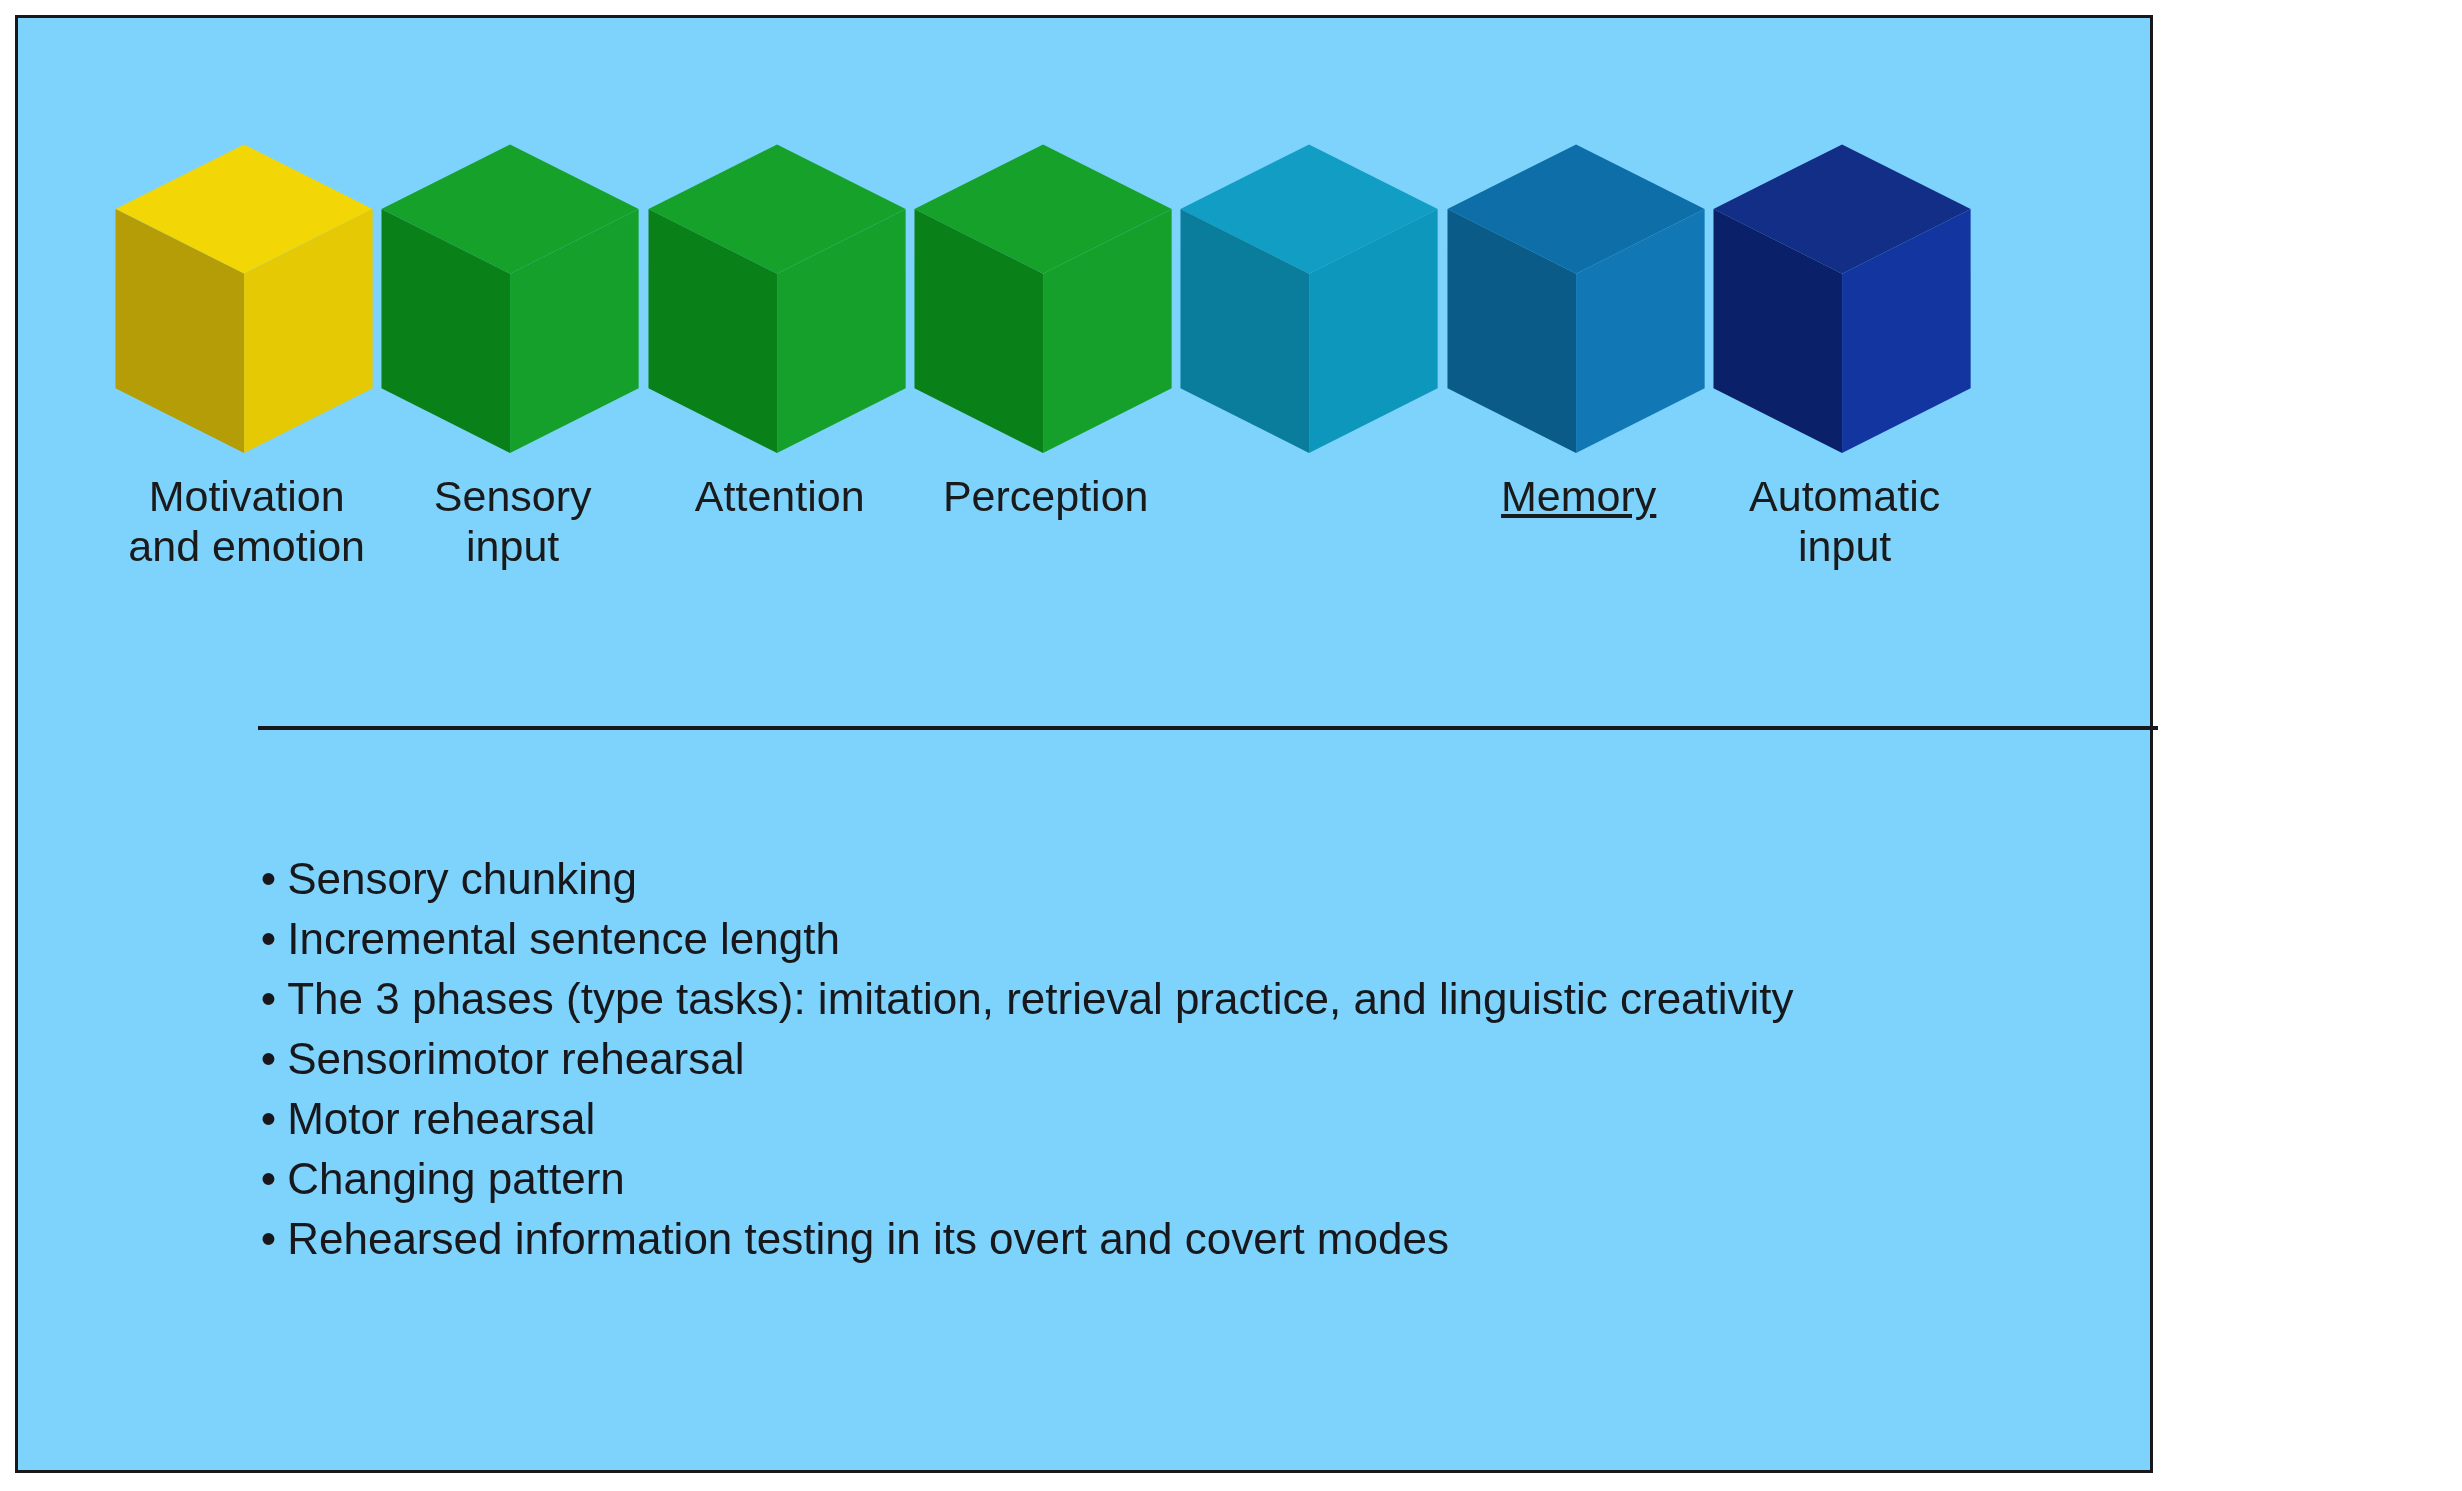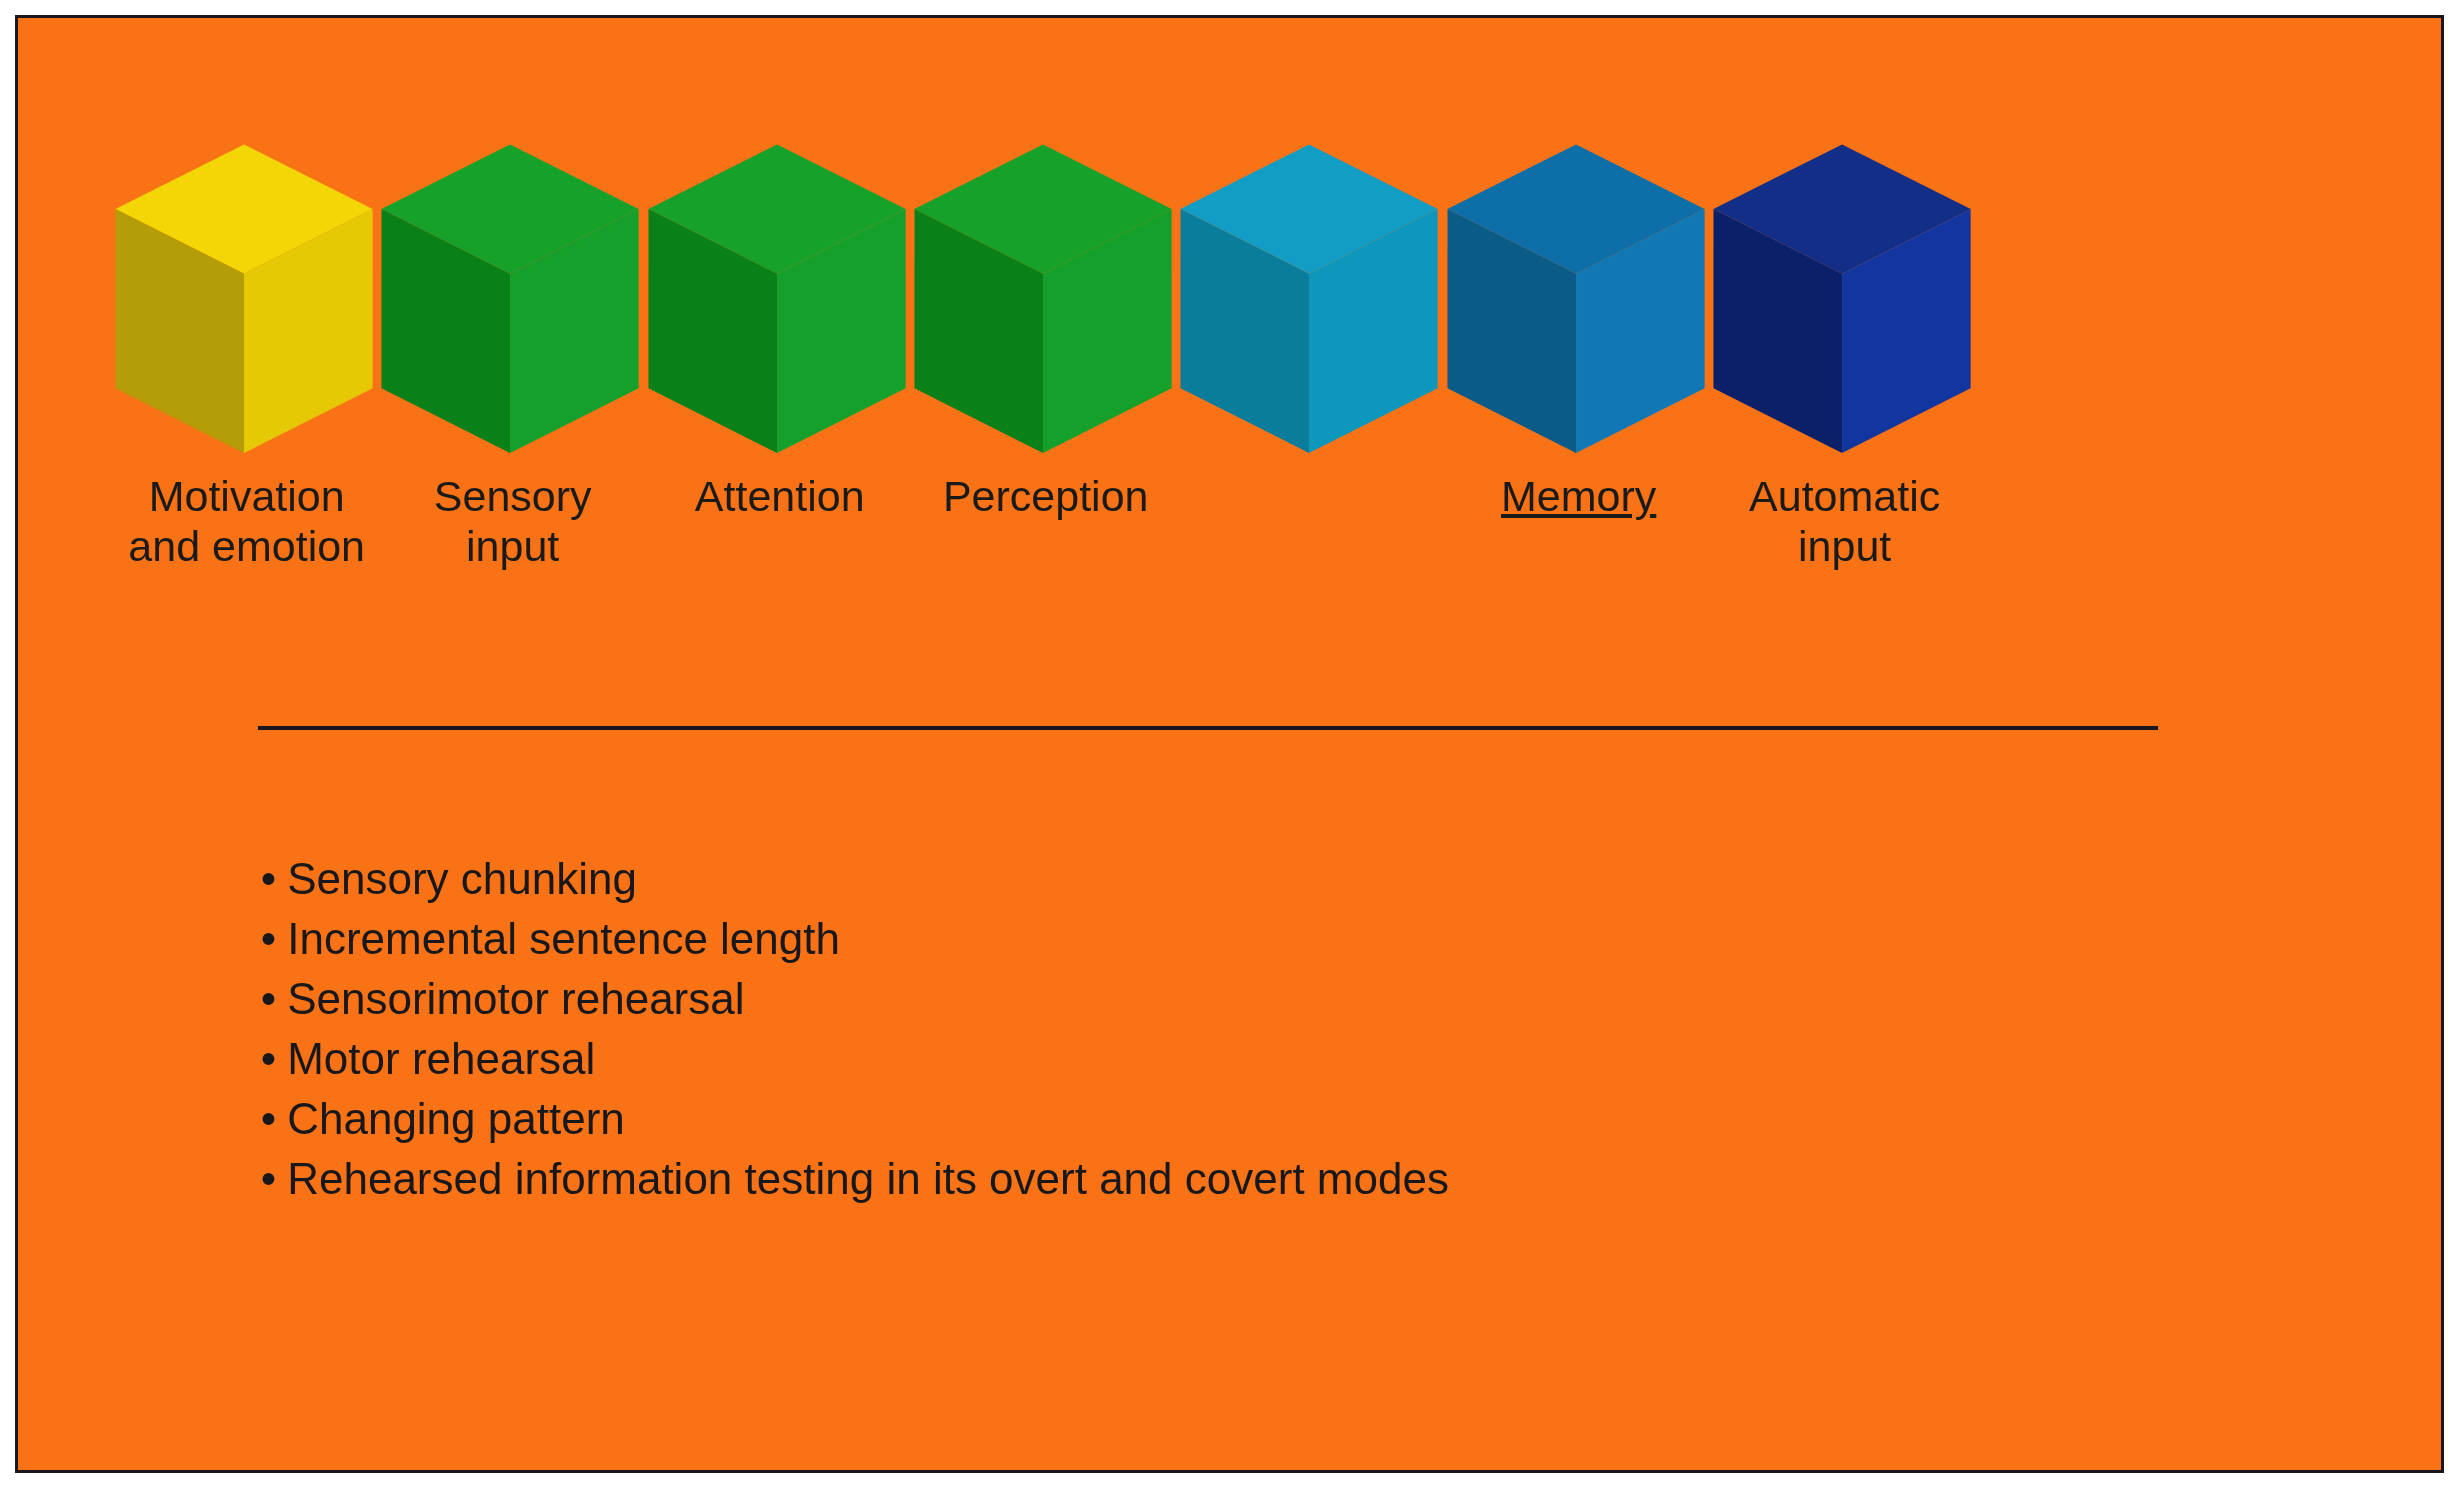--- a/index.html
+++ b/index.html
@@ -11,24 +11,24 @@
     width: 2462px;
     height: 1491px;
     font-family: "Liberation Sans", sans-serif;
     overflow: hidden;
   }
 
   #figure-frame {
     position: absolute;
     left: 14.7px;
     top: 14.7px;
-    width: 2429px;
+    width: 2138px;
     height: 1458px;
     border: 3.7px solid #17171c;
-    background: #f97316;
+    background: #7dd3fc;
     box-sizing: border-box;
   }
 
   
   #cube-row {
     position: absolute;
     left: 96px;
     top: 97px;
     width: 1942px;
     height: 338px;
@@ -169,20 +169,21 @@
       <div class="cube-label" style="left: 1332px; text-decoration: underline;">Memory</div>
       <div class="cube-label" style="left: 1598px;">Automatic
 input</div>
     </div>
 
   <div id="divider"></div>
 
   <div id="bullet-list">
       <div class="bullet-item"><span class="bullet-mark">•</span><span>Sensory chunking</span></div>
       <div class="bullet-item"><span class="bullet-mark">•</span><span>Incremental sentence length</span></div>
+      <div class="bullet-item"><span class="bullet-mark">•</span><span>The 3 phases (type tasks): imitation, retrieval practice, and linguistic creativity</span></div>
       <div class="bullet-item"><span class="bullet-mark">•</span><span>Sensorimotor rehearsal</span></div>
       <div class="bullet-item"><span class="bullet-mark">•</span><span>Motor rehearsal</span></div>
       <div class="bullet-item"><span class="bullet-mark">•</span><span>Changing pattern</span></div>
       <div class="bullet-item"><span class="bullet-mark">•</span><span>Rehearsed information testing in its overt and covert modes</span></div>
     </div>
 
 </div>
 
 
 </body></html>

